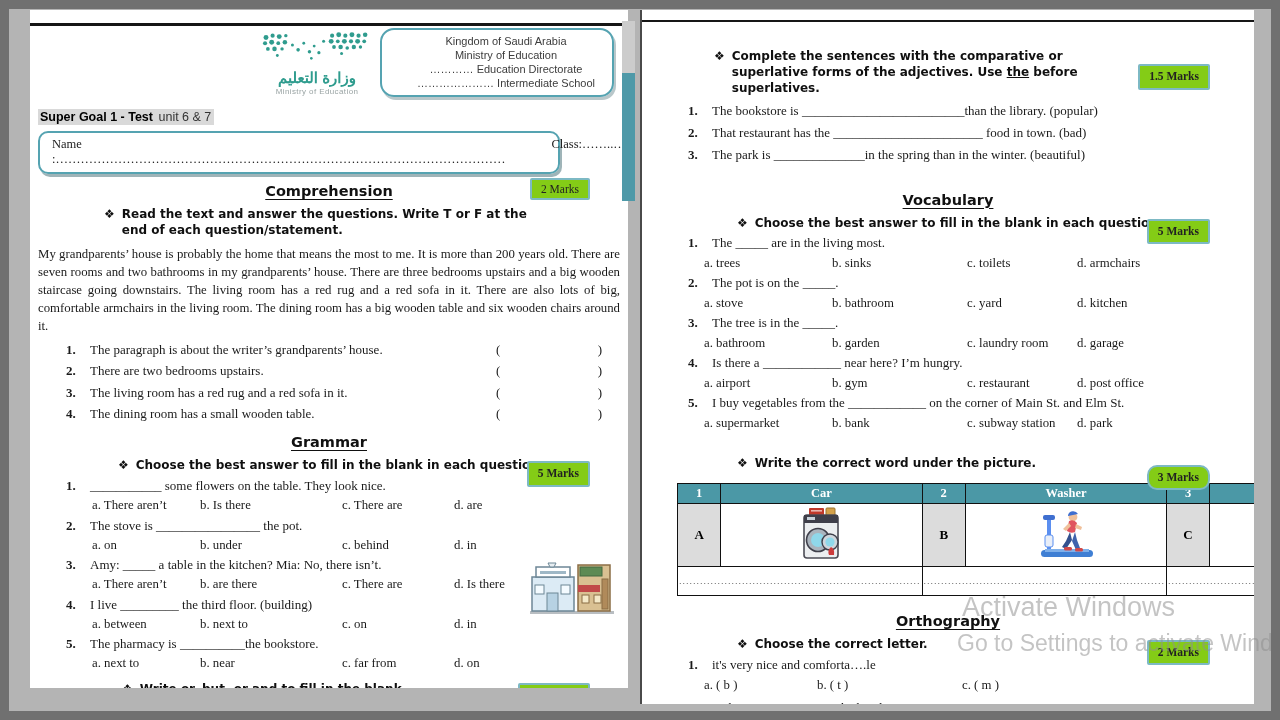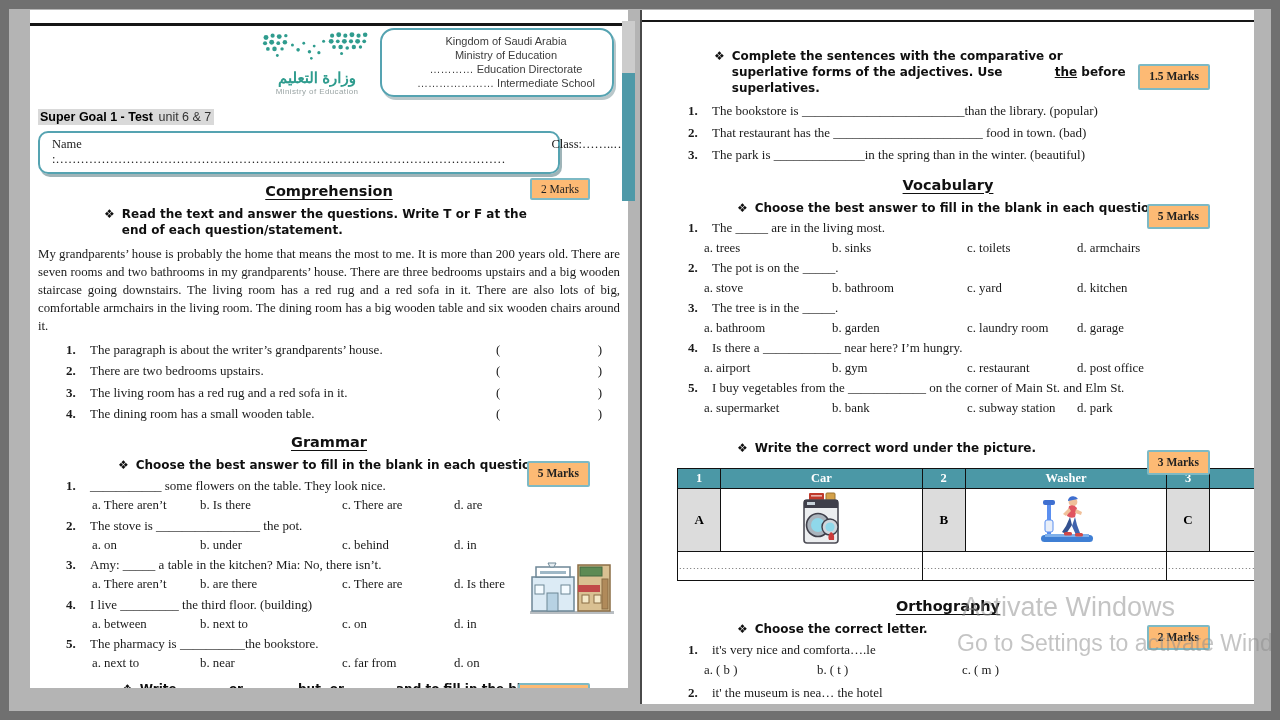--- a/index.html
+++ b/index.html
@@ -20,25 +20,25 @@
   .school-box{position:absolute;right:14px;top:0px;width:200px;border:2.5px solid #55a3b1;border-radius:14px;padding:4px 6px 5px 24px;box-shadow:2px 3px 0 #b9c7ca;text-align:center;}
   .sb-line{font-size:11px;color:#3c3c3c;font-weight:500;line-height:1.28;}
   .test-title{margin:0 0 0 8px;font-size:12.5px;}
   .tt-b{font-weight:bold;background:#d9d9d9;padding:1px 2px;}
   .tt-r{background:#d9d9d9;padding:1px 3px 1px 0;color:#333;}
   .name-box{margin:7px 68px 6px 8px;border:2.5px solid #55a3b1;border-radius:10px;box-shadow:2px 3px 0 #9fb4b8;padding:4px 10px 5px 12px;display:flex;font-family:"Liberation Serif",serif;font-size:12.5px;color:#222;gap:46px;}
   .nb-name{flex:1;}
 
   .sec-head{position:relative;text-align:center;margin-top:8px;}
   .sec-title{font-family:"DejaVu Sans",sans-serif;font-weight:bold;font-size:14.5px;color:#111;text-decoration:underline;text-underline-offset:3px;}
-  .marks{position:absolute;border:2px solid #7db9c4;background:#fdba74;font-family:"Liberation Serif",serif;font-size:11.5px;color:#222;padding:3px 9px;border-radius:2px;white-space:nowrap;z-index:3;}
+  .marks{position:absolute;border:2px solid #7db9c4;background:#84cc16;font-family:"Liberation Serif",serif;font-size:11.5px;color:#222;padding:3px 9px;border-radius:2px;white-space:nowrap;z-index:3;}
 
   .instr{position:relative;display:flex;gap:7px;font-family:"DejaVu Sans",sans-serif;font-weight:bold;font-size:12px;color:#101010;line-height:1.35;margin-top:6px;}
   .instr .bullet{flex:0 0 auto;}
-  .u{text-decoration:underline;margin-left:48px;}
+  .u{text-decoration:underline;}
 
   .passage{font-family:"Liberation Serif",serif;font-size:12.8px;color:#1a1a1a;line-height:1.4;text-align:justify;margin:8px 8px 6px 8px;}
 
   .tf{display:flex;padding-left:36px;font-family:"Liberation Serif",serif;font-size:13px;color:#1a1a1a;margin-top:5.5px;}
   .tf-text{flex:1;}
   .qn{font-weight:bold;width:24px;flex:0 0 24px;}
   .tf-par{width:106px;flex:0 0 106px;display:flex;justify-content:space-between;padding-right:26px;}
 
   .qrow{display:flex;padding-left:36px;font-family:"Liberation Serif",serif;font-size:13px;color:#1a1a1a;margin-top:4.5px;}
   .opts4{display:grid;grid-template-columns:108px 142px 112px 1fr;padding-left:62px;font-family:"Liberation Serif",serif;font-size:12.8px;color:#1a1a1a;margin-top:4px;}
@@ -284,21 +284,21 @@
       <div class="qrow">
             <span class="qn">2.</span>
             <span>That restaurant has the _______________________ food in town. (bad)</span>
           </div>
       <div class="qrow">
             <span class="qn">3.</span>
             <span>The park is ______________in the spring than in the winter. (beautiful)</span>
           </div>
     </div>
 
-    <div class="sec-head" style="margin-top:13px;">
+    <div class="sec-head" style="margin-top:28px;">
       <span class="sec-title">Vocabulary</span>
     </div>
     <div class="instr" style="padding-left:95px;">
       <span class="bullet">❖</span>
       <span>Choose the best answer to fill in the blank in each question.</span>
       <span class="marks" style="right:44px;top:4px;">5 Marks</span>
     </div>
 
     <div class="r-q">
       <div class="qrow">
@@ -349,21 +349,21 @@
             <span>a. supermarket</span>
             <span>b. bank</span>
             <span>c. subway station</span>
             <span>d. park</span>
           </div>
     </div>
 
     <div class="instr" style="padding-left:95px;margin-top:24px;">
       <span class="bullet">❖</span>
       <span>Write the correct word under the picture.</span>
-      <span class="marks" style="right:44px;top:10px;">3 Marks</span>
+      <span class="marks" style="right:44px;top:10px;border-radius:10px;">3 Marks</span>
     </div>
 
     <table class="pic">
       <tbody>
             <tr>
         <th class="hd" style="width:30px;">1</th>
         <th class="hd" style="width:150px;">Car</th>
         <th class="hd" style="width:30px;">2</th>
         <th class="hd" style="width:150px;">Washer</th>
         <th class="hd" style="width:30px;">3</th>

